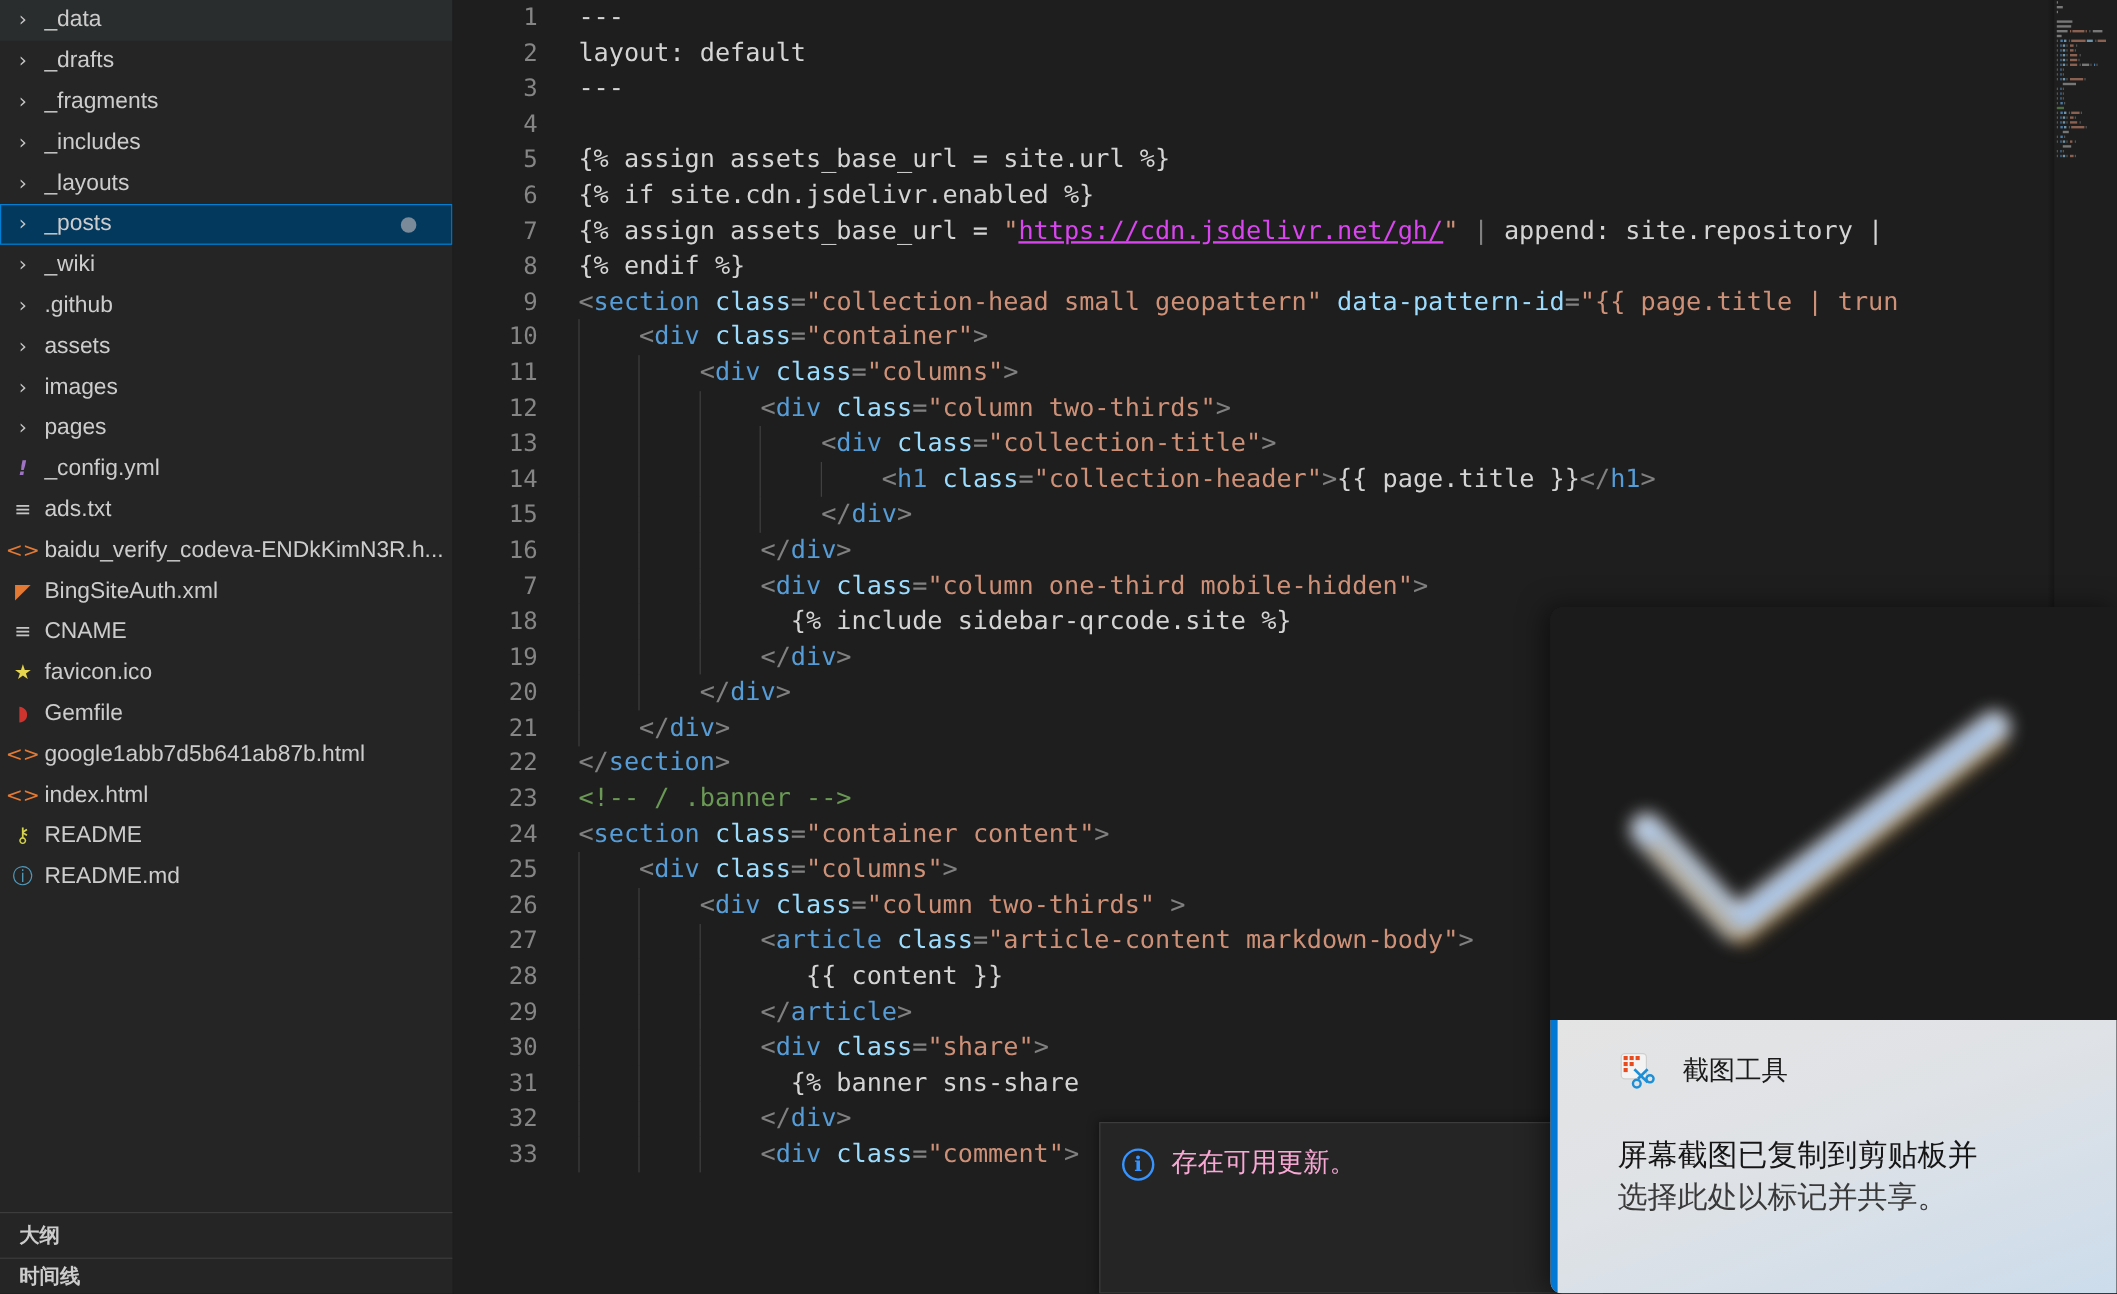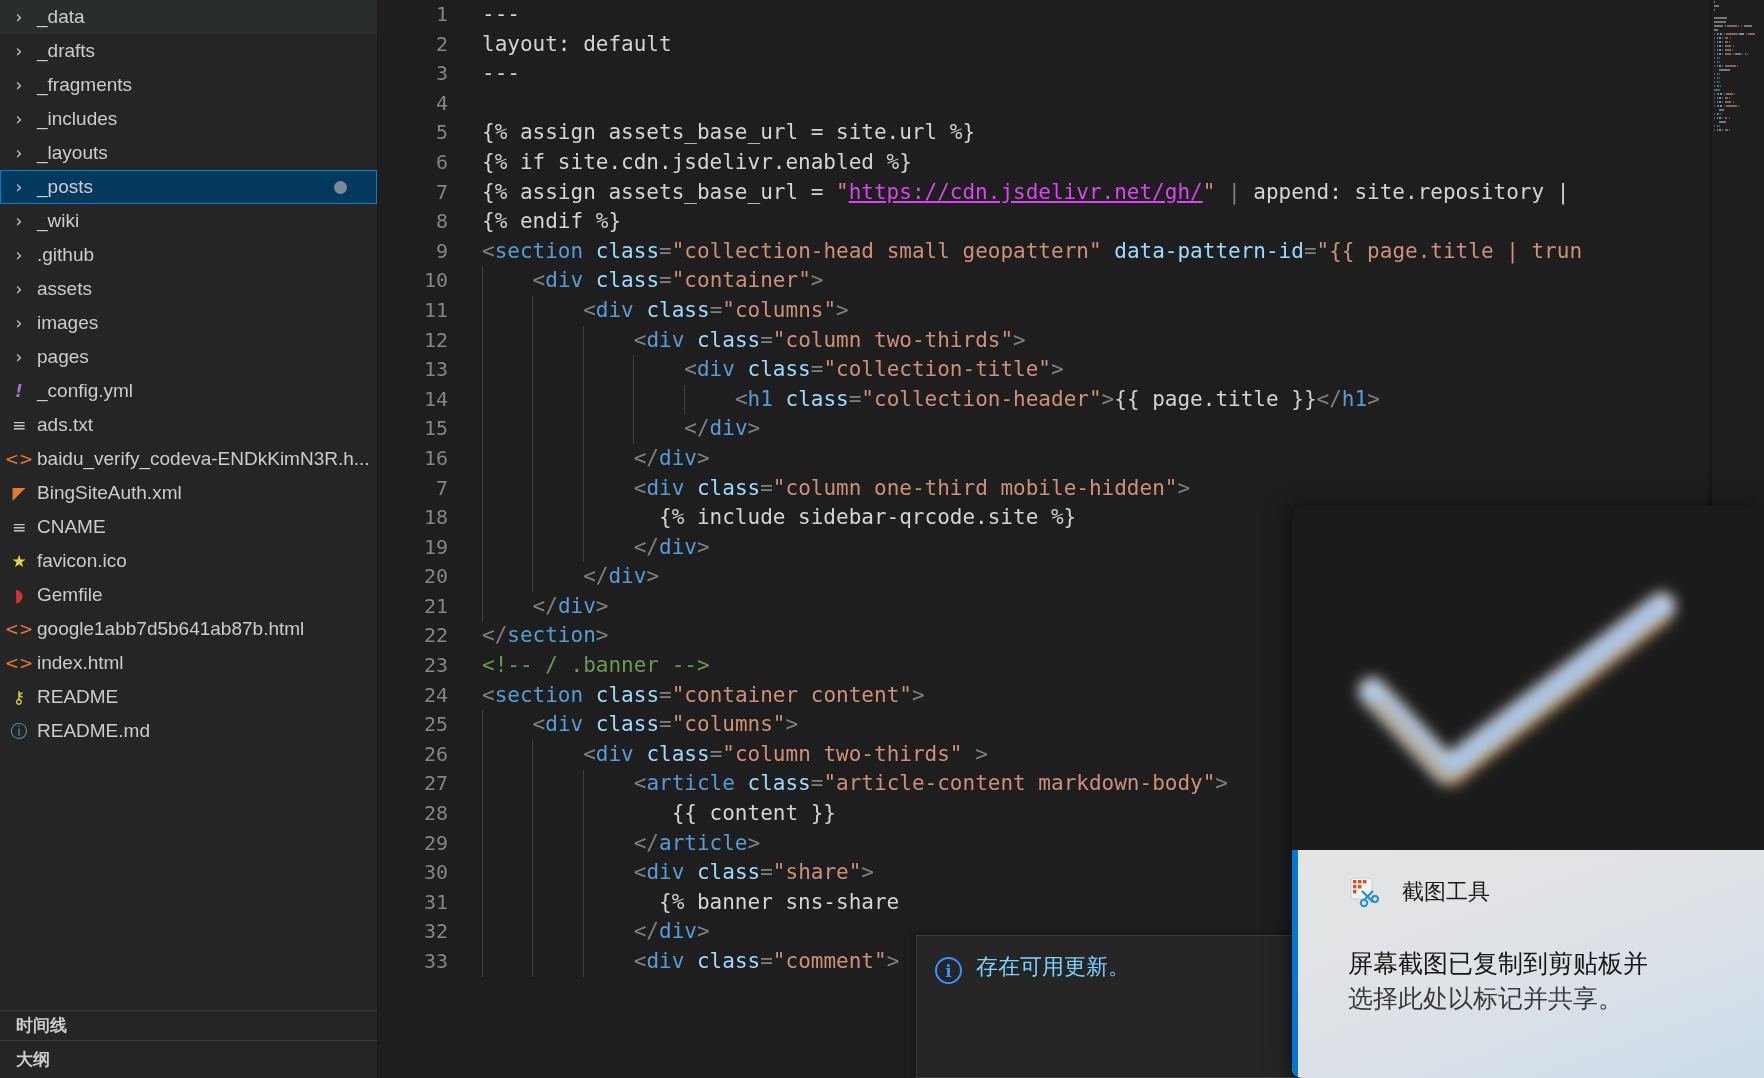--- a/index.html
+++ b/index.html
@@ -197,24 +197,24 @@
     border-radius: 50%;
     color: #3794ff;
     font-size: 17px;
     font-weight: bold;
     display: flex; align-items: center; justify-content: center;
     font-family: "DejaVu Serif", serif;
     margin-top: 3px;
   }
   #vscode-notification .notif-text {
     margin-left: 14px;
-    color: #7dd3fc;
+    color: #f9a8d4;
     font-size: 22px;
     line-height: 30px;
-    font-family: Liberation Mono, monospace;
+    font-family: Liberation Serif, serif;
   }
 
   
   #win-toast {
     position: absolute;
     left: 1292px;
     top: 506px;
     width: 472px;
     height: 572px;
     border-radius: 10px 0 0 10px;
@@ -367,25 +367,25 @@
         </div>
         <div class="tree-row">
           <span class="tw-icon" style="color: rgb(212, 209, 74);">⚷</span>
           <span class="tw-label">README</span>
         </div>
         <div class="tree-row">
           <span class="tw-icon" style="color: rgb(81, 154, 186);">ⓘ</span>
           <span class="tw-label">README.md</span>
         </div>
       </div>
+    <div class="sidebar-section" id="outline-section">
+      <span>大纲</span>
+    </div>
     <div class="sidebar-section" id="timeline-section">
       <span>时间线</span>
-    </div>
-    <div class="sidebar-section" id="outline-section">
-      <span>大纲</span>
     </div>
   </div>
 
   <div id="editor">
     <div id="code-area">
         <div class="code-line"><span class="ln">1</span><span class="ctext"><span class="t-def">---</span></span></div>
         <div class="code-line"><span class="ln">2</span><span class="ctext"><span class="t-def">layout: default</span></span></div>
         <div class="code-line"><span class="ln">3</span><span class="ctext"><span class="t-def">---</span></span></div>
         <div class="code-line"><span class="ln">4</span><span class="ctext"><span class="t-def"></span></span></div>
         <div class="code-line"><span class="ln">5</span><span class="ctext"><span class="t-def">{% assign assets_base_url = site.url %}</span></span></div>

